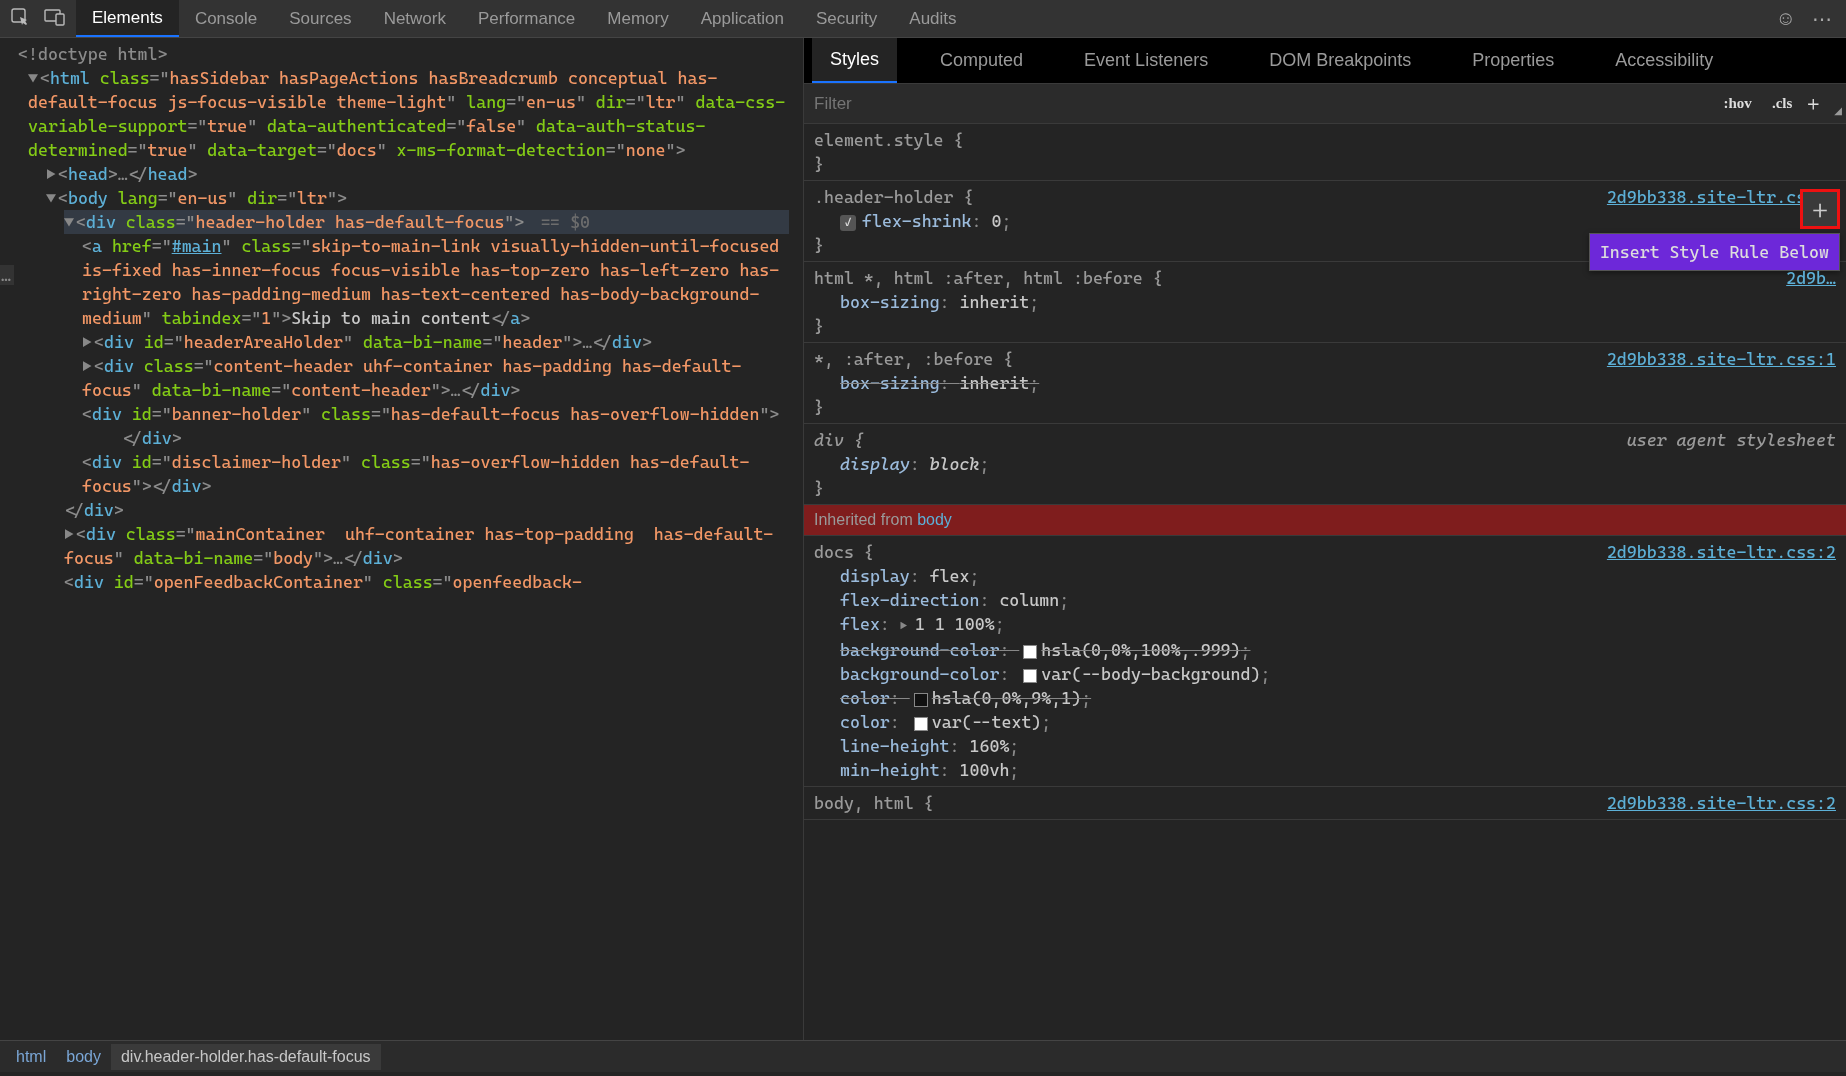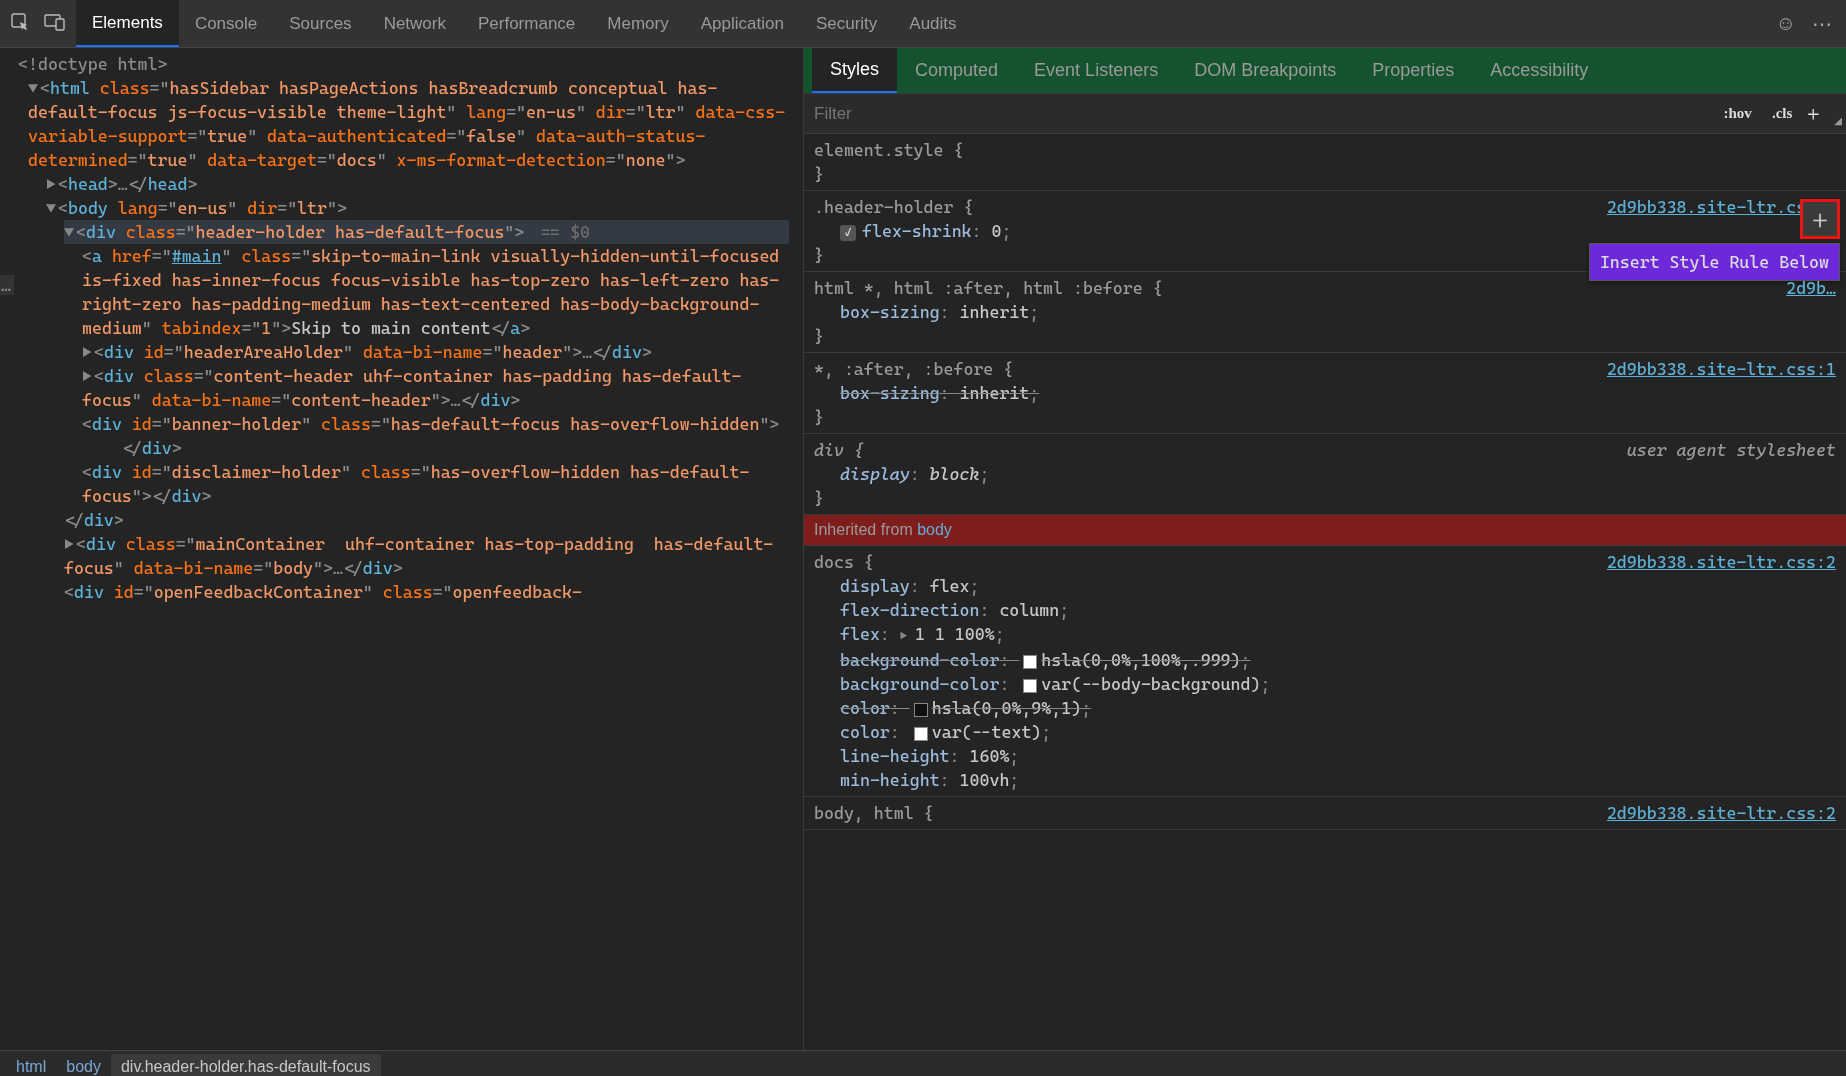--- a/index.html
+++ b/index.html
@@ -7,21 +7,21 @@
 body {
   font-family: "Segoe UI", "Helvetica Neue", Arial, sans-serif;
   background: #242424;
   color: #c8c8c8;
   font-size: 16px;
   overflow: hidden;
 }
 
 
 .toolbar {
-  height: 48px;
+  height: 38px;
   background: #333333;
   display: flex;
   align-items: stretch;
   border-bottom: 1px solid #444;
 }
 .tool-icons { display: flex; align-items: center; padding: 0 10px; gap: 14px; }
 .tool-icons svg { stroke: #bbb; fill: none; stroke-width: 1.4; }
 .tabs { display: flex; align-items: stretch; flex: 1; }
 .tab {
   padding: 0 16px;
@@ -50,36 +50,36 @@
 }
 .dom .row { display: block; }
 .i0 { margin-left: 8px;   }
 .i1 { margin-left: 18px; }
 .i2 { margin-left: 36px; }
 .i3 { margin-left: 54px; }
 .i4 { margin-left: 72px; }
 .i5 { margin-left: 112px;}
 .qu { color: #f29766; }        
 .tag{ color: #5db0d7; }        
-.att{ color: #f97316; }        
+.att{ color: #84cc16; }        
 .pun{ color: #8b8b8b; }        
 .txt{ color: #c8c8c8; }
 .link{ color:#5db0d7; text-decoration: underline; }
 .arrow{ color:#888; display:inline-block; width:12px; }
 .sel-row{ background:#333a44; }
 .sel-row .sel-suffix{ color:#6d6d6d; padding-left:6px;}
 .trunc-dots{
   position:absolute; left:-2px; top:227px; color:#888; background:#333; padding:0 3px;
   font-family:"Cascadia Code",monospace; font-size:17px;
 }
 
 
 .styles-tabs {
-  height: 46px; background:#14532d; display:flex; align-items:stretch;
-  border-bottom:1px solid #3a3a3a; padding-left:8px;
+  height: 46px; background:#000000; display:flex; align-items:stretch;
+  border-bottom:1px solid #3a3a3a; padding-left:8px;gap:25px;
 }
 .stab{ padding:0 18px; display:flex; align-items:center; color:#9a9a9a; font-size:18px; cursor:pointer;}
 .stab.active{ color:#fff; background:#242424; border-bottom:2px solid #1a73ff;}
 .filter-row{
   height:40px; display:flex; align-items:center; background:#2b2b2b;
   border-bottom:1px solid #3a3a3a;
 }
 .filter-input{
   flex:1; background:transparent; border:none; color:#aaa; font-size:17px;
   padding:0 10px; outline:none; font-family:inherit;

